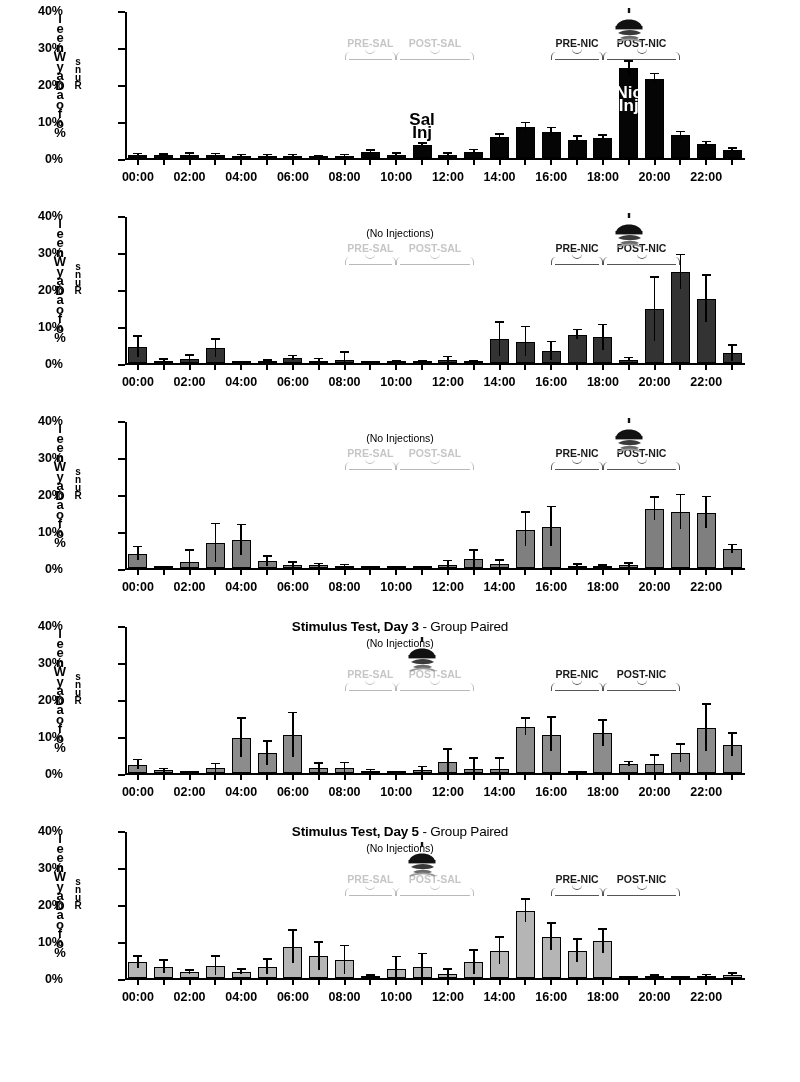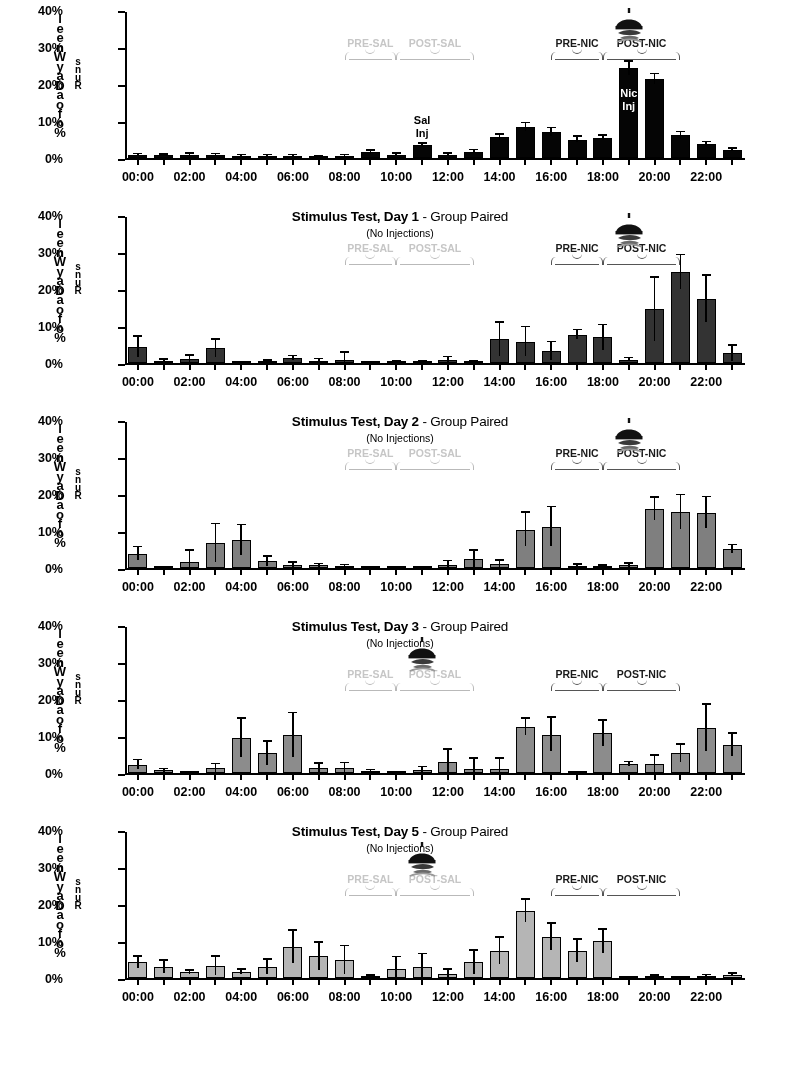--- a/index.html
+++ b/index.html
@@ -59,21 +59,21 @@
   .bracket .lend{left:0;border-left:1.3px solid #555;border-top-left-radius:5px;border-top:none;}
   .bracket .rend{right:0;border-right:1.3px solid #555;border-top-right-radius:5px;border-top:none;}
   .bracket .mid{position:absolute;left:50%;top:-5px;width:10px;margin-left:-5px;height:6px;
     border-bottom:1.3px solid #555;border-bottom-left-radius:6px;border-bottom-right-radius:6px;}
   .bracket.sal .hline,.bracket.sal .lend,.bracket.sal .rend,.bracket.sal .mid{
     background:transparent;border-color:#b9b9b9;
   }
   .bracket.sal .hline{background:#b9b9b9;}
 
   .inj-note{
-    position:absolute;font-size:11px;font-weight:700;line-height:12.5px;text-align:center;
+    position:absolute;font-size:17px;font-weight:700;line-height:12.5px;text-align:center;
     white-space:pre-line;
   }
   .inj-note.onbar{color:#ffffff;}
   .lamp{position:absolute;width:46px;height:40px;}
 </style>
 </head>
 <body>
 
 <div class="figure" id="figure">
     <div class="panel">
@@ -255,21 +255,20 @@
             <path d="M14 32 C19 29, 29 29, 33 32 C29 34.4, 19 34.4, 14 32 Z" fill="#6b6b6b"></path>
             <path d="M11 36 C18 32.5, 30 32.5, 36 36" stroke="#9a9a9a" stroke-width="1.6" fill="none"></path>
           </svg></div>
         <div class="inj-note" style="left: 275.083px; width: 44px; color: rgb(0, 0, 0); bottom: 20.58px;">Sal
 Inj</div>
         <div class="inj-note onbar" style="left: 481.75px; width: 44px; color: rgb(255, 255, 255); bottom: 47.54px;">Nic
 Inj</div>
       </div>
     </div>
     <div class="panel">
-      <div class="panel-title"><span>Stimulus Test, Day 1</span><span class="sub"> - Group Paired</span></div>
       <div class="panel-subtitle">(No Injections)</div>
       <div class="ytitle">
         <span>l</span>
         <span>e</span>
         <span>e</span>
         <span>n</span>
         <span>W</span>
         <span>y</span>
         <span>a</span>
         <span>D</span>
@@ -434,21 +433,20 @@
             <path d="M23 2 L23 7" stroke="#111" stroke-width="2.4" fill="none"></path>
             <path d="M10 21 C12 11, 34 11, 36 21 Z" fill="#111"></path>
             <rect x="9.5" y="20" width="27" height="3.4" fill="#111"></rect>
             <path d="M12 27 C18 23, 30 23, 35 27 C30 30, 18 30, 12 27 Z" fill="#3a3a3a"></path>
             <path d="M14 32 C19 29, 29 29, 33 32 C29 34.4, 19 34.4, 14 32 Z" fill="#6b6b6b"></path>
             <path d="M11 36 C18 32.5, 30 32.5, 36 36" stroke="#9a9a9a" stroke-width="1.6" fill="none"></path>
           </svg></div>
       </div>
     </div>
     <div class="panel">
-      <div class="panel-title"><span>Stimulus Test, Day 2</span><span class="sub"> - Group Paired</span></div>
       <div class="panel-subtitle">(No Injections)</div>
       <div class="ytitle">
         <span>l</span>
         <span>e</span>
         <span>e</span>
         <span>n</span>
         <span>W</span>
         <span>y</span>
         <span>a</span>
         <span>D</span>

